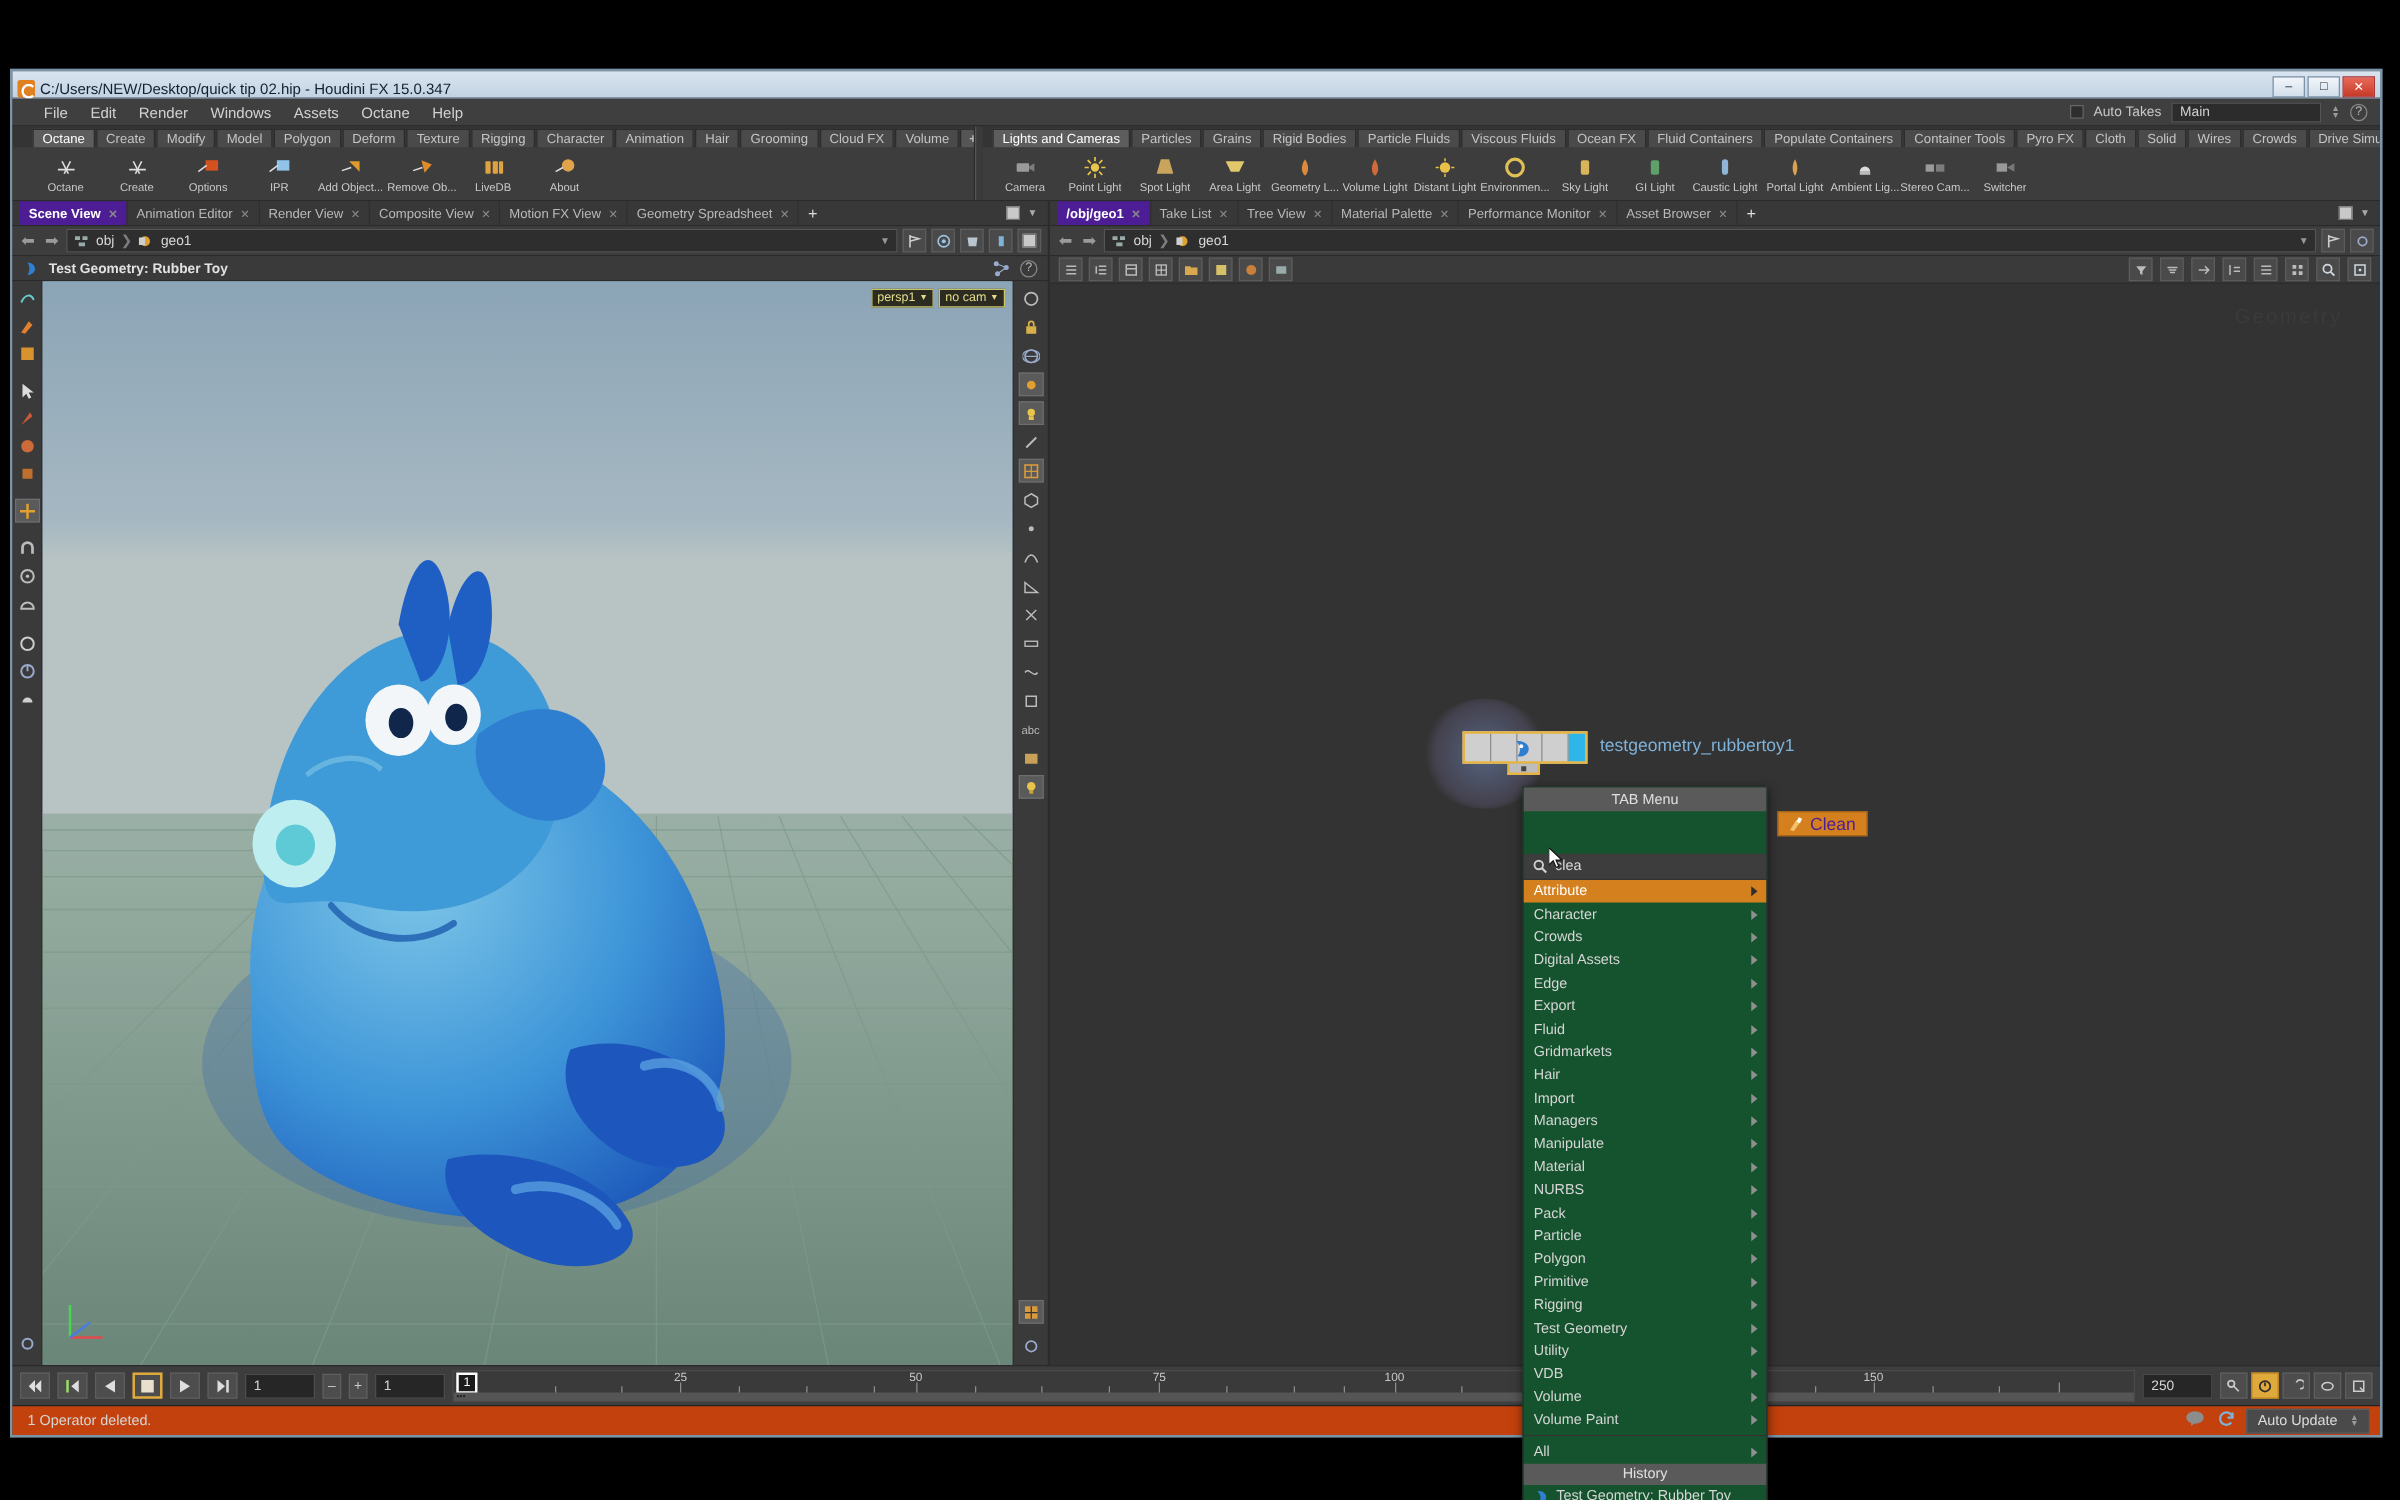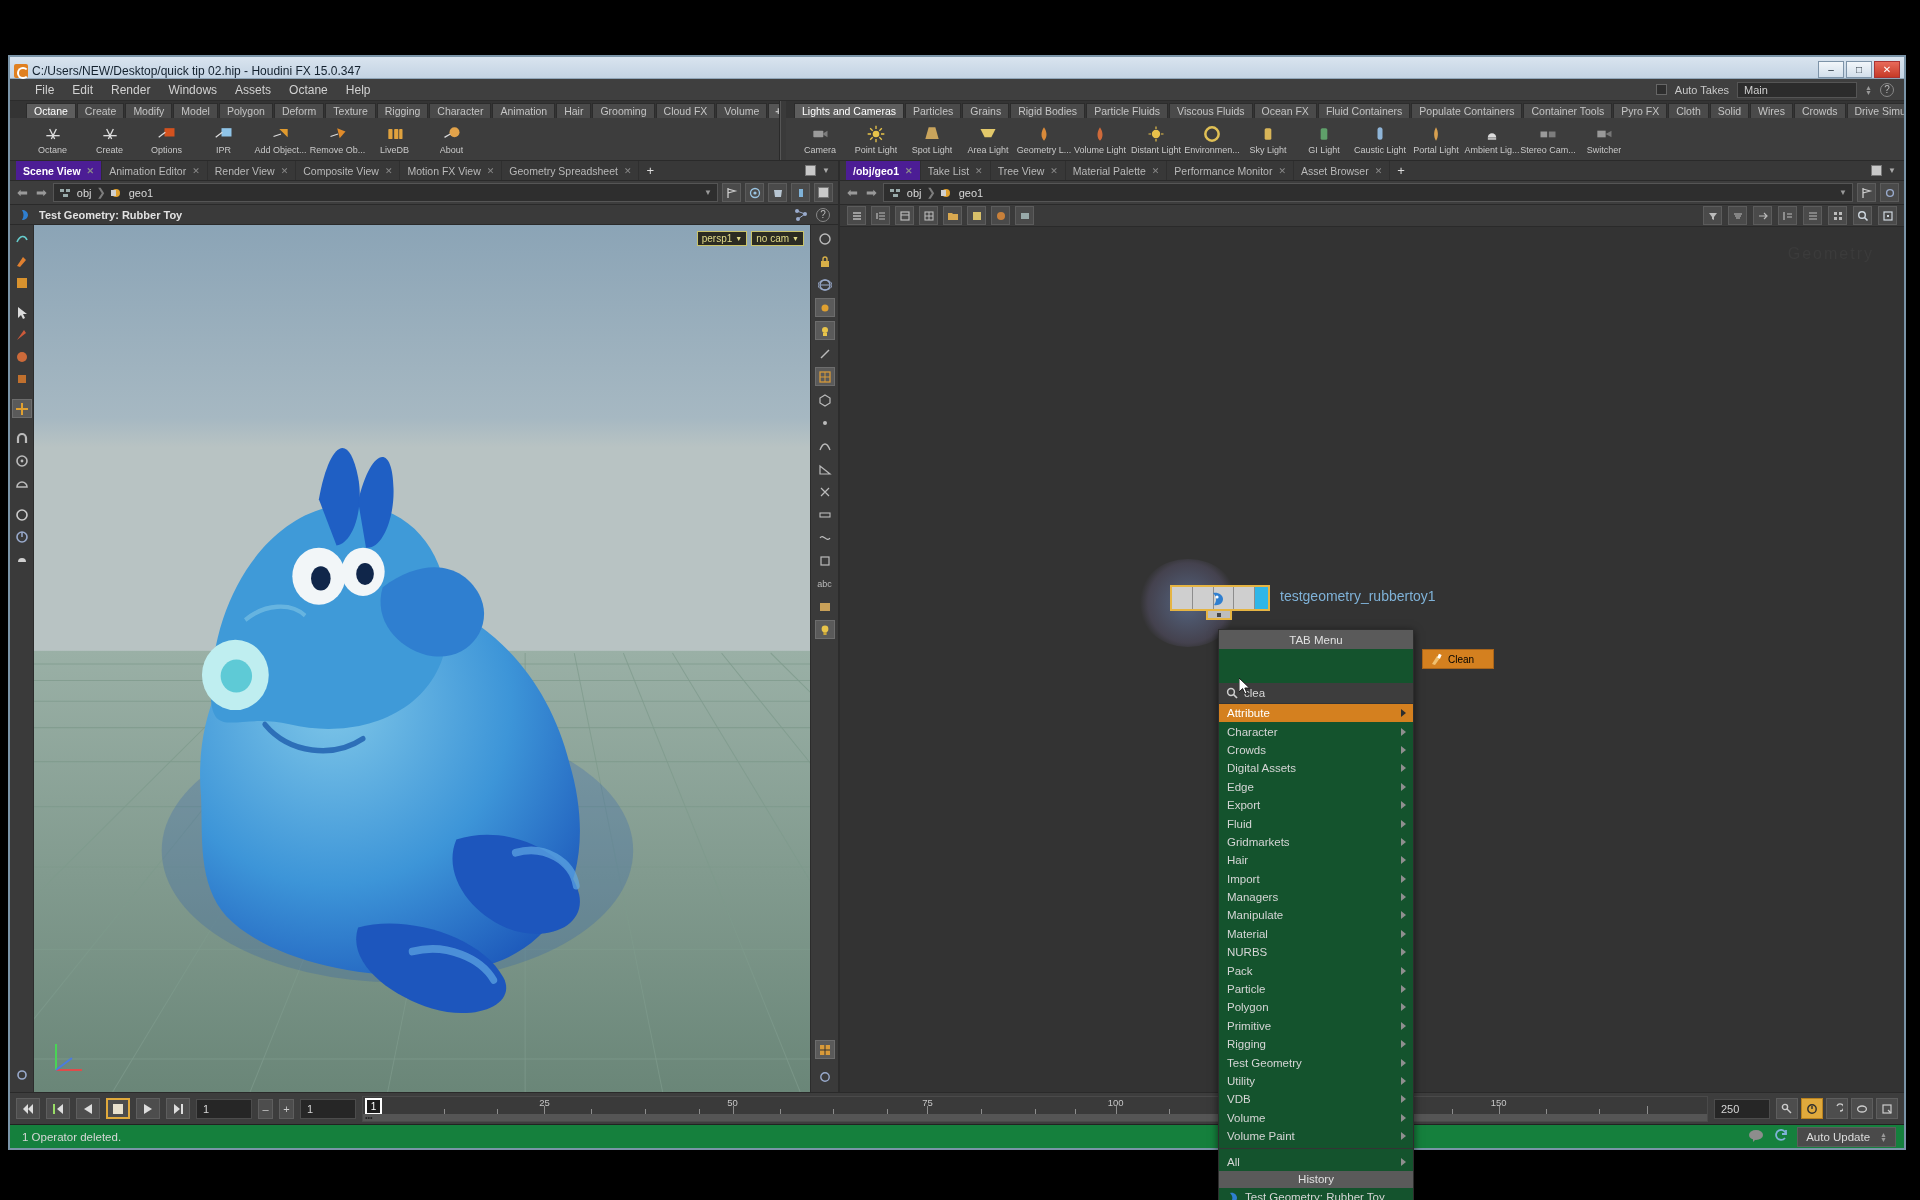--- a/index.html
+++ b/index.html
@@ -138,21 +138,21 @@
   .tm-item.sel{background:#d4801f;color:#fff;}
   .tm-item .ar{position:absolute;right:7px;width:0;height:0;
      border-left:5px solid #8f8f8f;border-top:4px solid transparent;border-bottom:4px solid transparent;}
   .tm-item.sel .ar{border-left-color:#2e2e2e;}
   .tm-div{height:1px;background:#343434;margin:3px 0;}
   .tm-hist{height:17px;background:#5a5a5a;display:flex;align-items:center;justify-content:center;
      font-size:11.5px;color:#e0e0e0;}
   .tm-h{height:18px;display:flex;align-items:center;gap:6px;padding:0 8px;font-size:11.5px;color:#d5d5d5;}
   .cleanbtn{position:absolute;left:1412px;top:592px;width:72px;height:20px;background:#d4801f;
      border:1px solid #a8641a;display:flex;align-items:center;gap:5px;padding-left:7px;
-     font-size:10px;color:#000000;z-index:31;}
+     font-size:14px;color:#4c1d95;z-index:31;}
   .cursor{position:absolute;left:1229px;top:621px;width:12px;height:18px;z-index:40;}
   
   .playbar{height:32px;background:#3d3d3d;display:flex;align-items:center;gap:6px;
      padding:0 6px;border-top:1px solid #2a2a2a;}
   .pb-btn{width:24px;height:21px;background:#4d4d4d;border:1px solid #5e5e5e;
      display:flex;align-items:center;justify-content:center;}
   .pb-btn.stop{background:#4d4d4d;border:2px solid #e0a93c;}
   .pb-field{height:20px;background:#262626;border:1px solid #4c4c4c;width:56px;
      display:flex;align-items:center;padding:0 6px;font-size:11px;color:#d6d6d6;}
   .pm{width:15px;height:20px;background:#4d4d4d;border:1px solid #5e5e5e;
@@ -165,21 +165,21 @@
   .tl-cur{position:absolute;left:2px;top:1px;width:17px;height:17px;background:#1c1c1c;
      border:2px solid #fff;display:flex;align-items:center;justify-content:center;
      font-size:10px;color:#fff;}
   .tl-scroll{position:absolute;left:0;right:0;bottom:0;height:7px;background:#555;}
   .tl-scroll i{position:absolute;left:2px;top:1px;font-size:7px;color:#222;line-height:5px;}
   .pbtools{display:flex;gap:3px;align-items:center;}
   .pbt{width:22px;height:21px;background:#4d4d4d;border:1px solid #5e5e5e;
      display:flex;align-items:center;justify-content:center;}
   .pbt.on{background:#e0a93c;border-color:#b9821f;}
   
-  .statusbar{height:24px;background:#15803d;display:flex;align-items:center;
+  .statusbar{height:24px;background:#c2410c;display:flex;align-items:center;
      border-top:1px solid #222;}
   .sb-msg{flex:1;padding-left:12px;font-size:11.5px;color:#d6d6d6;}
   .sb-right{display:flex;align-items:center;gap:8px;padding-right:8px;}
   .autoupd{background:#4a4a4a;border:1px solid #5c5c5c;height:20px;display:flex;
      align-items:center;gap:10px;padding:0 8px;font-size:11.5px;color:#ddd;}
 </style>
 </head>
 <body>
 
 <div class="app">

